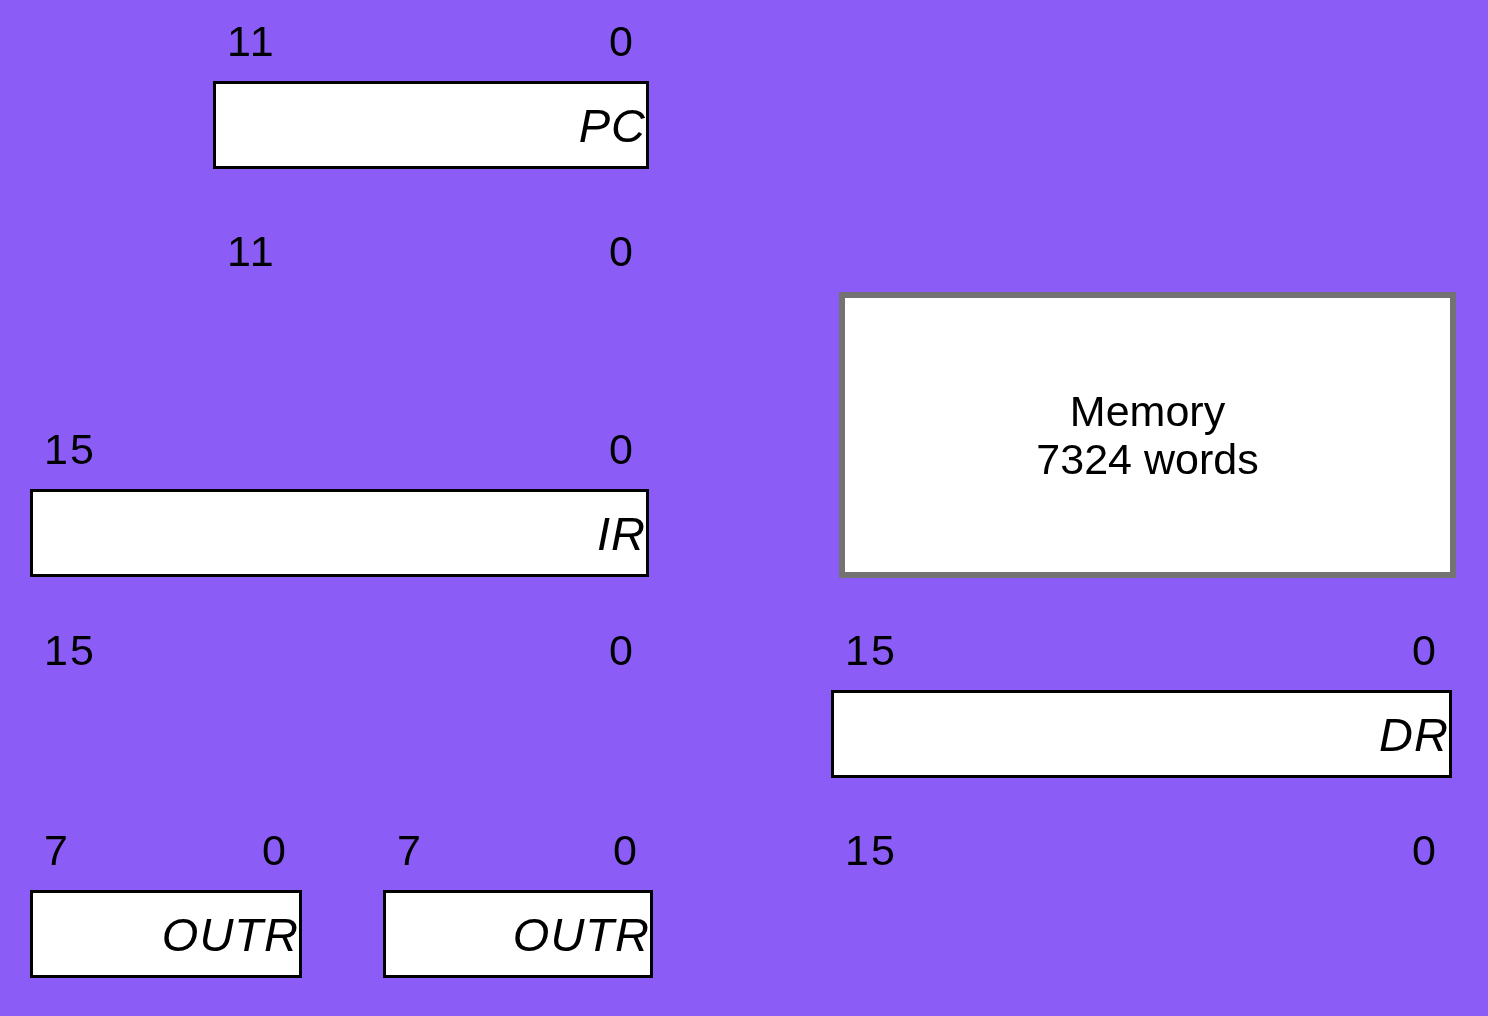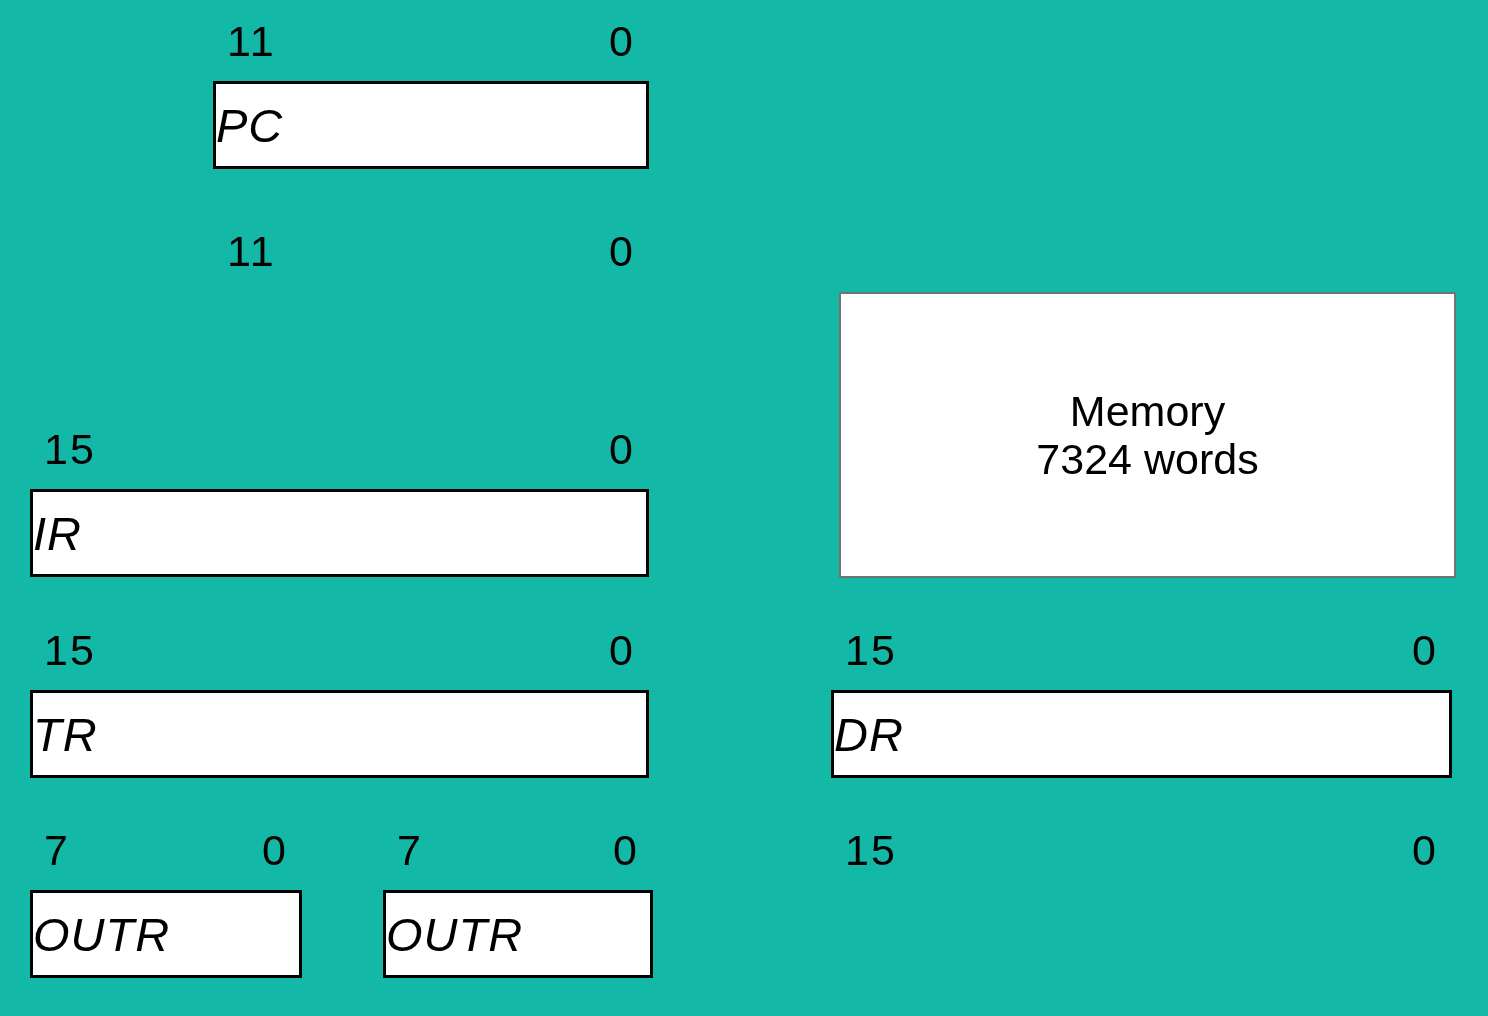--- a/index.html
+++ b/index.html
@@ -4,21 +4,21 @@
 <style>
   html, body {
     margin: 0;
     padding: 0;
     background: #ffffff;
   }
   .canvas {
     position: relative;
     width: 1488px;
     height: 1016px;
-    background: #14b8a6;
+    background: #8b5cf6;
     color: #000000;
     font-family: "Liberation Sans", sans-serif;
     overflow: hidden;
   }
 
   
   .reg { position: absolute; }
   .bits {
     display: flex;
     justify-content: space-between;
@@ -30,21 +30,21 @@
     margin-bottom: 18px;
     letter-spacing: 2px;
   }
   .rbox {
     box-sizing: border-box;
     height: 88px;
     border: 3px solid #000000;
     background: #ffffff;
     display: flex;
     align-items: center;
-    justify-content: flex-start;
+    justify-content: flex-end;
   }
   .rlabel {
     font-style: italic;
     font-size: 47px;
     letter-spacing: 1px;
   }
 
   
   .reg-pc   { left: 213px; top: 19px;  width: 436px; }
   .reg-ar   { left: 213px; top: 229px; width: 436px; }
@@ -56,21 +56,21 @@
   .reg-ac   { left: 831px; top: 828px; width: 621px; }
 
   
   .memory {
     position: absolute;
     left: 839px;
     top: 292px;
     width: 617px;
     height: 286px;
     box-sizing: border-box;
-    border: 2px solid #737373;
+    border: 6px solid #737373;
     background: #ffffff;
     display: flex;
     flex-direction: column;
     align-items: center;
     justify-content: center;
     text-align: center;
     font-size: 43px;
     line-height: 48px;
   }
 </style>
@@ -103,23 +103,20 @@
     </div>
     <div class="rbox">
       <span class="rlabel">IR</span>
     </div>
   </div>
 
   <div class="reg reg-tr">
     <div class="bits">
       <span>15</span>
       <span>0</span>
-    </div>
-    <div class="rbox">
-      <span class="rlabel">TR</span>
     </div>
   </div>
 
   <div class="reg reg-outr">
     <div class="bits">
       <span>7</span>
       <span>0</span>
     </div>
     <div class="rbox">
       <span class="rlabel">OUTR</span>

